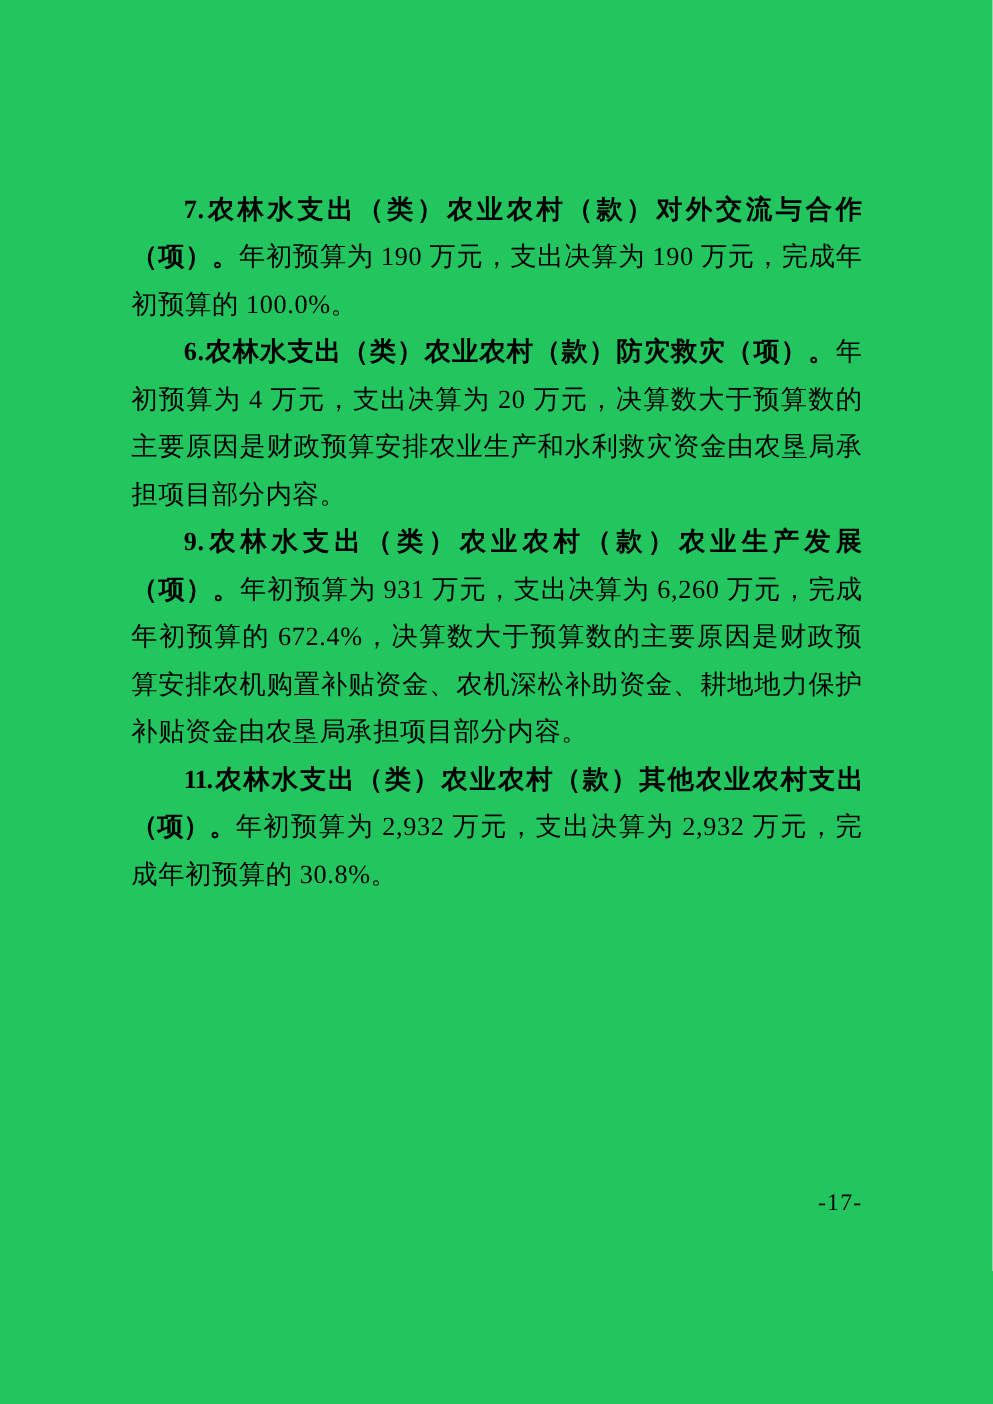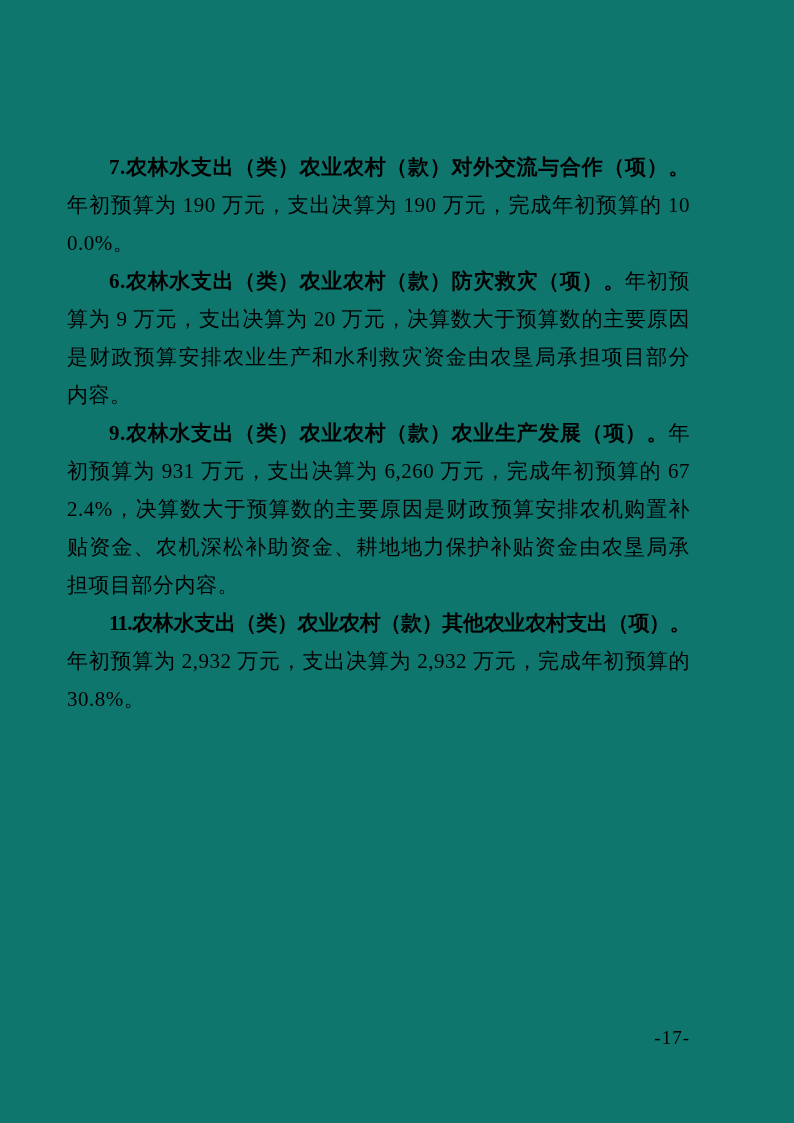--- a/index.html
+++ b/index.html
@@ -5,23 +5,23 @@
   html, body {
     margin: 0;
     padding: 0;
     background: #e8e8e8;
   }
   .page {
     position: relative;
     width: 794px;
     height: 1123px;
     margin: 0 auto;
-    background: #0f766e;
+    background: #22c55e;
     box-sizing: border-box;
-    padding: 148px 104px 0 67px;
+    padding: 148px 104px 0 105px;
     overflow: hidden;
     font-family: "Liberation Serif", "DejaVu Serif", serif;
     color: #000000;
   }
   .doc p {
     margin: 0;
     font-size: 21px;
     line-height: 38px;
     letter-spacing: 0.5px;
     text-align: justify;
@@ -29,37 +29,37 @@
     word-break: break-all;
   }
   .doc p .hd {
     font-weight: bold;
   }
   
   .doc p .hd.tight-1 { letter-spacing: -0.8px; }
   .doc p .hd.tight-2 { letter-spacing: -0.3px; }
   .page-number {
     position: absolute;
-    top: 1027px;
+    top: 952px;
     right: 104px;
     font-size: 19px;
     letter-spacing: 1px;
     font-family: "Liberation Serif", "DejaVu Serif", serif;
     color: #000000;
   }
 </style>
 </head>
 <body>
 
 <div class="page">
   <div class="doc">
 
     <p><span class="hd">7.农林水支出（类）农业农村（款）对外交流与合作（项）。</span><span>年初预算为 190 万元，支出决算为 190 万元，完成年初预算的 100.0%。</span></p>
 
-    <p><span class="hd">6.农林水支出（类）农业农村（款）防灾救灾（项）。</span><span>年初预算为 9 万元，支出决算为 20 万元，决算数大于预算数的主要原因是财政预算安排农业生产和水利救灾资金由农垦局承担项目部分内容。</span></p>
+    <p><span class="hd">6.农林水支出（类）农业农村（款）防灾救灾（项）。</span><span>年初预算为 4 万元，支出决算为 20 万元，决算数大于预算数的主要原因是财政预算安排农业生产和水利救灾资金由农垦局承担项目部分内容。</span></p>
 
     <p><span class="hd">9.农林水支出（类）农业农村（款）农业生产发展（项）。</span><span>年初预算为 931 万元，支出决算为 6,260 万元，完成年初预算的 672.4%，决算数大于预算数的主要原因是财政预算安排农机购置补贴资金、农机深松补助资金、耕地地力保护补贴资金由农垦局承担项目部分内容。</span></p>
 
 
     <p><span class="hd tight-1">11.农林水支出（类）农业农村（款）其他农业农村支出（项）。</span><span>年初预算为 2,932 万元，支出决算为 2,932 万元，完成年初预算的 30.8%。</span></p>
 
 
   </div>
 
   <div class="page-number">-17-</div>

